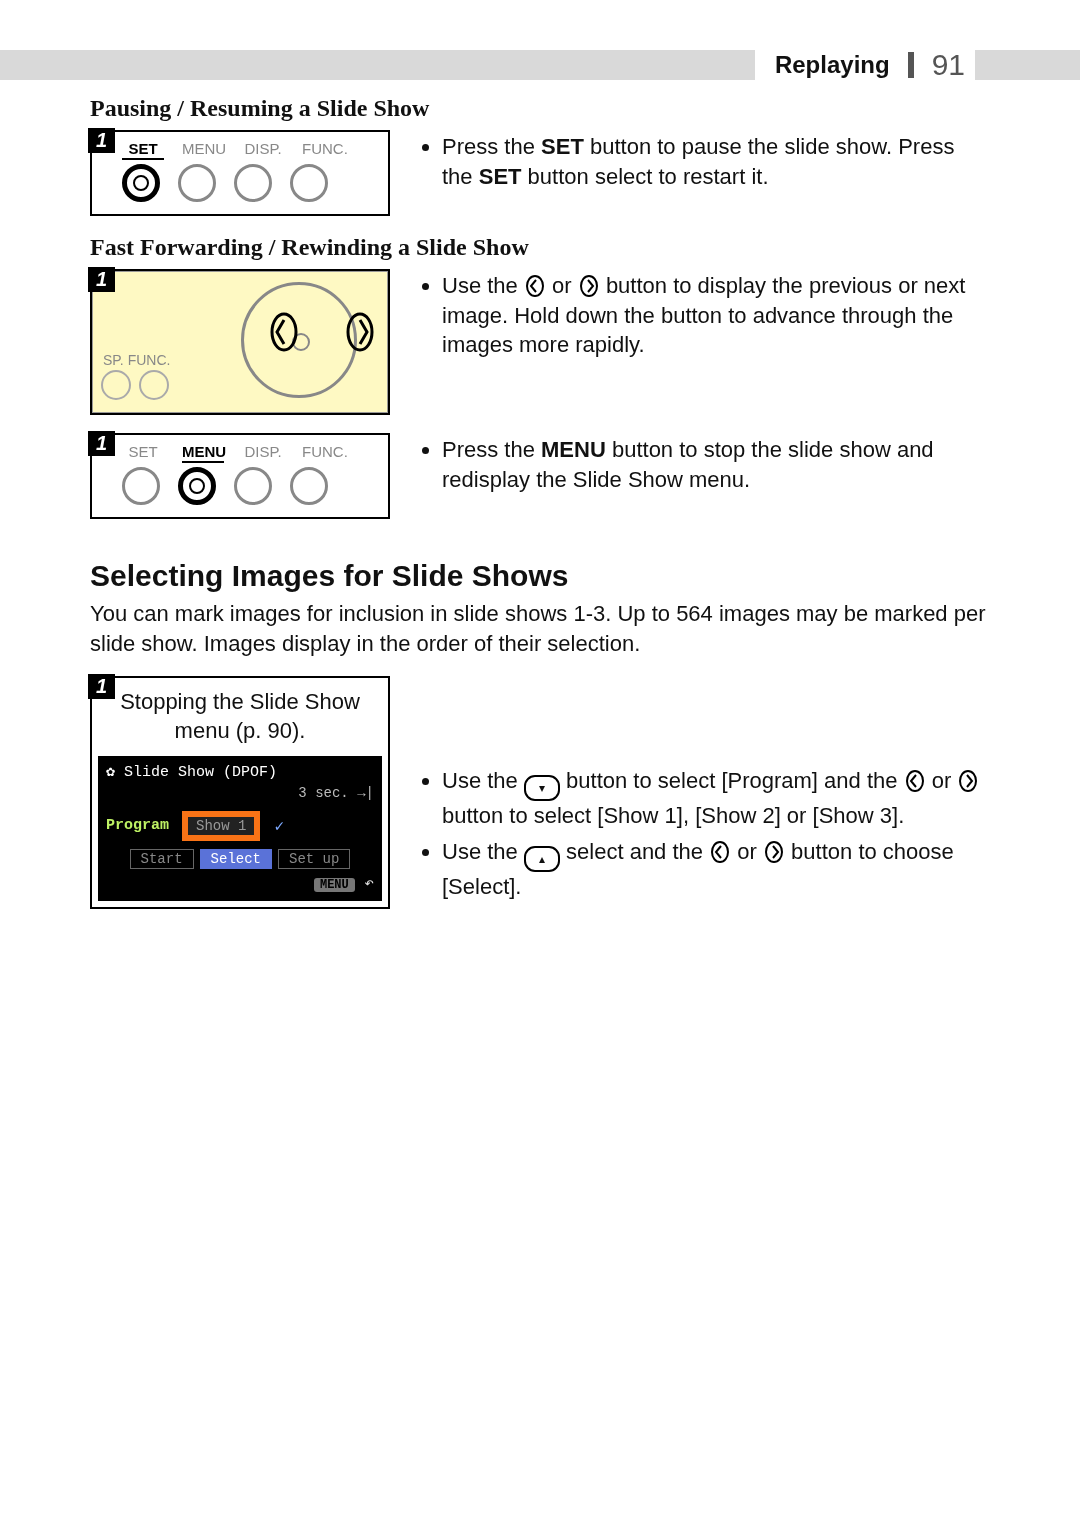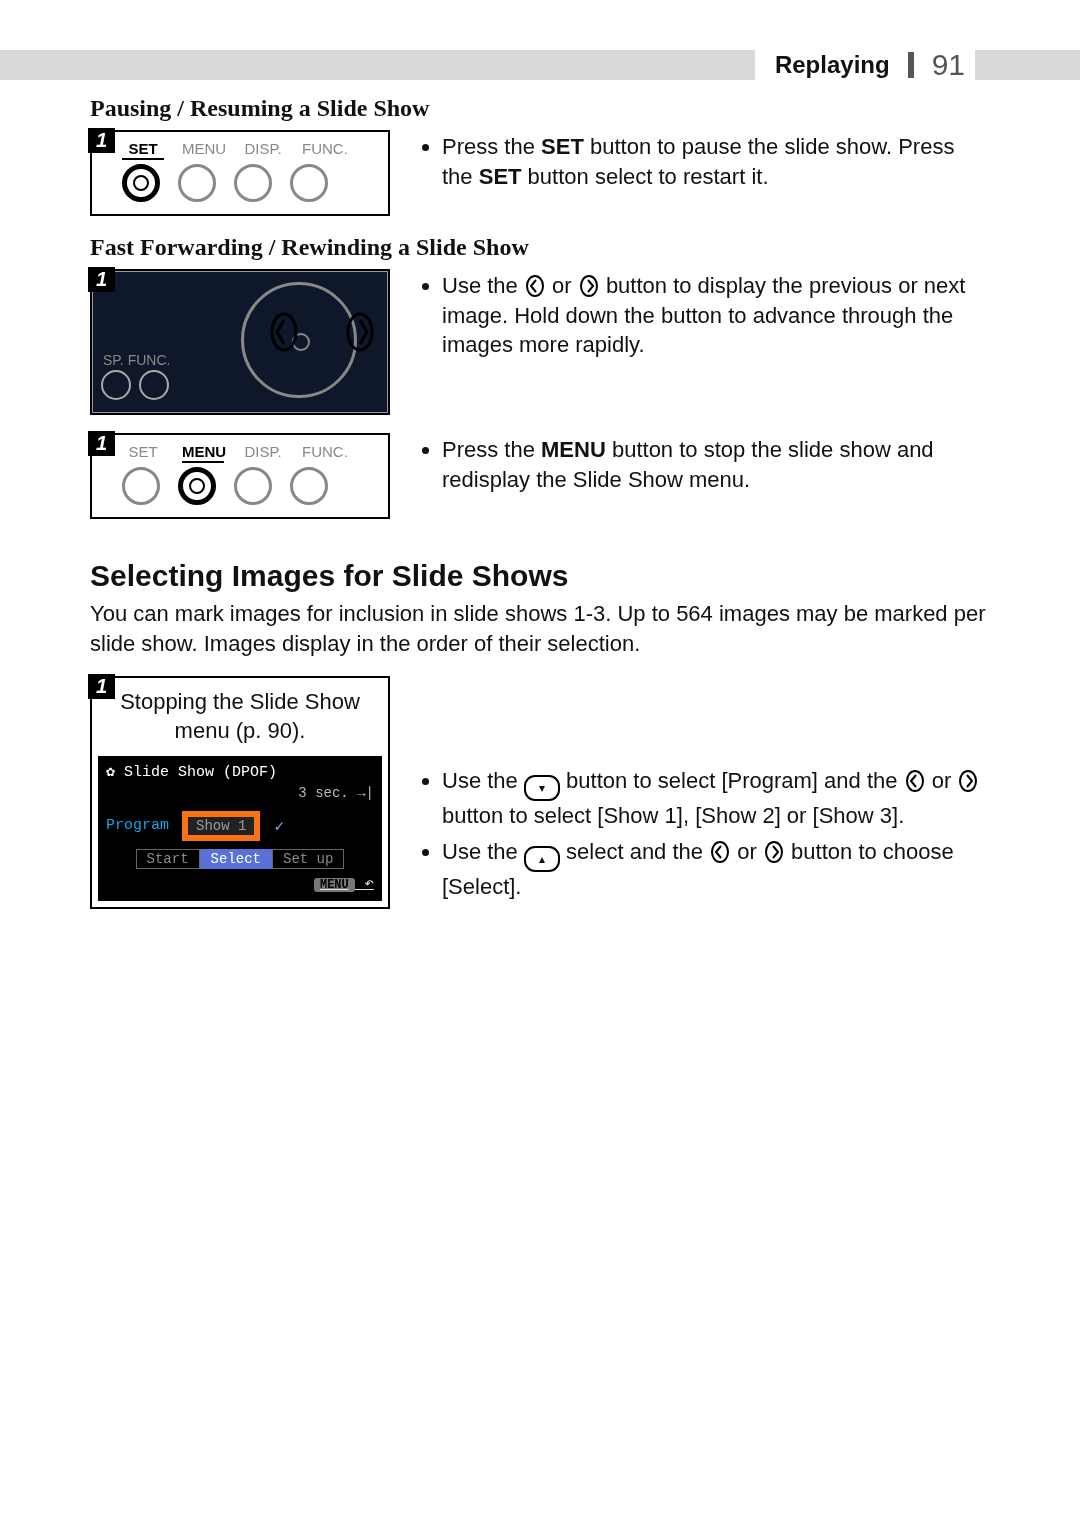--- a/index.html
+++ b/index.html
@@ -139,21 +139,21 @@
     position:relative;
   }
   .cam-top .cbtn.active::after {
     content:""; position:absolute; inset:6px; border:2px solid #000; border-radius:50%;
   }
 
   
   .cam-pad {
     position: relative;
     height: 140px;
-    background: #0f172a;
+    background: #fef9c3;
     border: 1px solid #999;
     overflow: hidden;
   }
   .cam-pad .dial {
     position:absolute; right:30px; top:10px;
     width:110px; height:110px; border:3px solid #888; border-radius:50%;
   }
   .cam-pad .dial .center {
     position:absolute; left:48px; top:48px; width:14px; height:14px; border:2px solid #888; border-radius:50%;
   }
@@ -188,35 +188,35 @@
     color:#ddd;
     font-family: "Courier New", monospace;
     font-size: 16px;
     padding: 6px 8px 8px 8px;
   }
   .lcd-screen .lcd-title { color:#fff; font-size:15px; margin-bottom:4px; }
   .lcd-screen .lcd-line { display:flex; justify-content:flex-end; color:#bbb; font-size:14px; margin-bottom:10px; }
   .lcd-screen .lcd-row {
     display:flex; align-items:center; gap:6px; margin-bottom:8px;
   }
-  .lcd-screen .lab { width:70px; color:#0ea5e9; font-size:15px; }
+  .lcd-screen .lab { width:70px; color:#bef264; font-size:15px;font-weight:bold; }
   .lcd-screen .val {
     border:6px solid #f97316; padding:1px 8px; color:#999; font-size:14px;
     background:#222;
   }
   .lcd-screen .chk { color:#7da9ff; margin-left:8px;}
   .lcd-screen .bottom-row {
-    display:flex; justify-content:center; margin-top:4px;
+    display:flex; gap:6px; justify-content:center; margin-top:4px;
   }
   .lcd-screen .bottom-row span {
     border:1px solid #666; padding:1px 10px; font-size:14px; color:#888;
   }
   .lcd-screen .bottom-row span.active { background:#5a72d8; color:#fff; border-color:#5a72d8;}
   .lcd-screen .menu-badge {
-    text-align:right; margin-top:4px;text-decoration:underline;
+    text-align:right; margin-top:4px;
   }
   .lcd-screen .menu-badge span {
     background:#777; color:#000; font-size:12px; padding:0 6px; border-radius:3px;
     font-weight:bold;
   }
 
   
   .icon-inline {
     display:inline-flex; width:22px; height:22px; vertical-align:-4px;
     align-items:center; justify-content:center;

